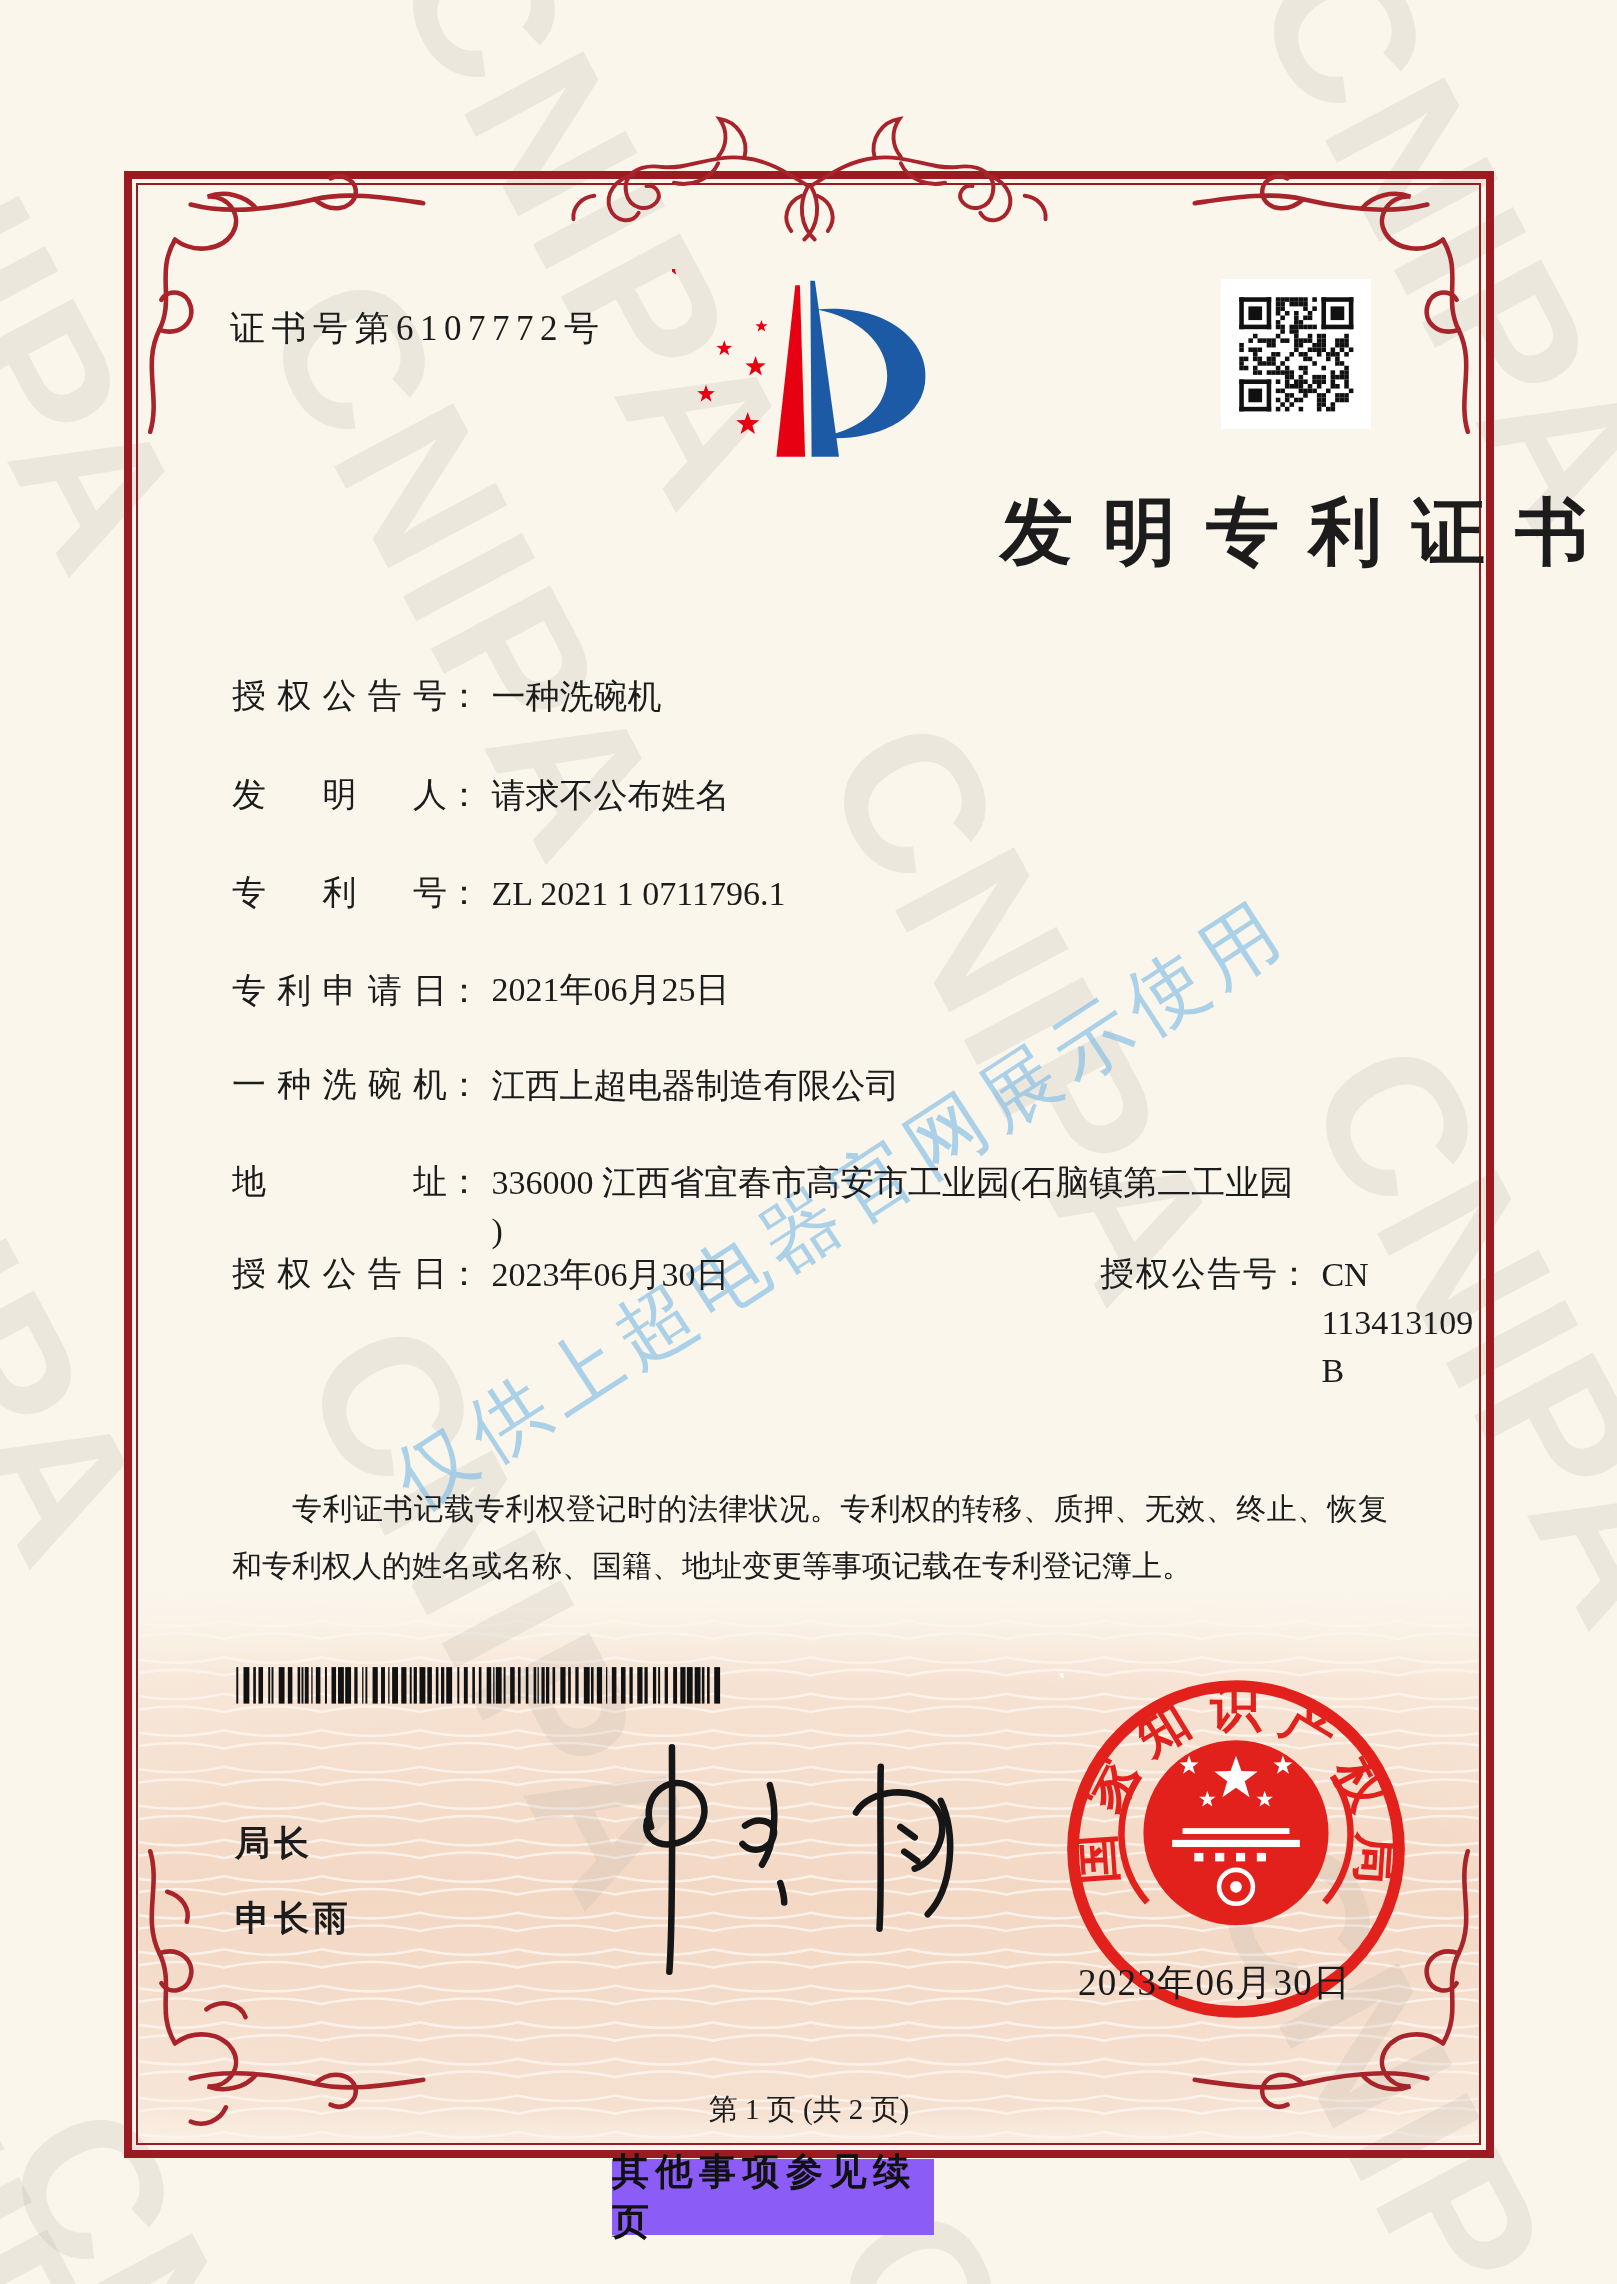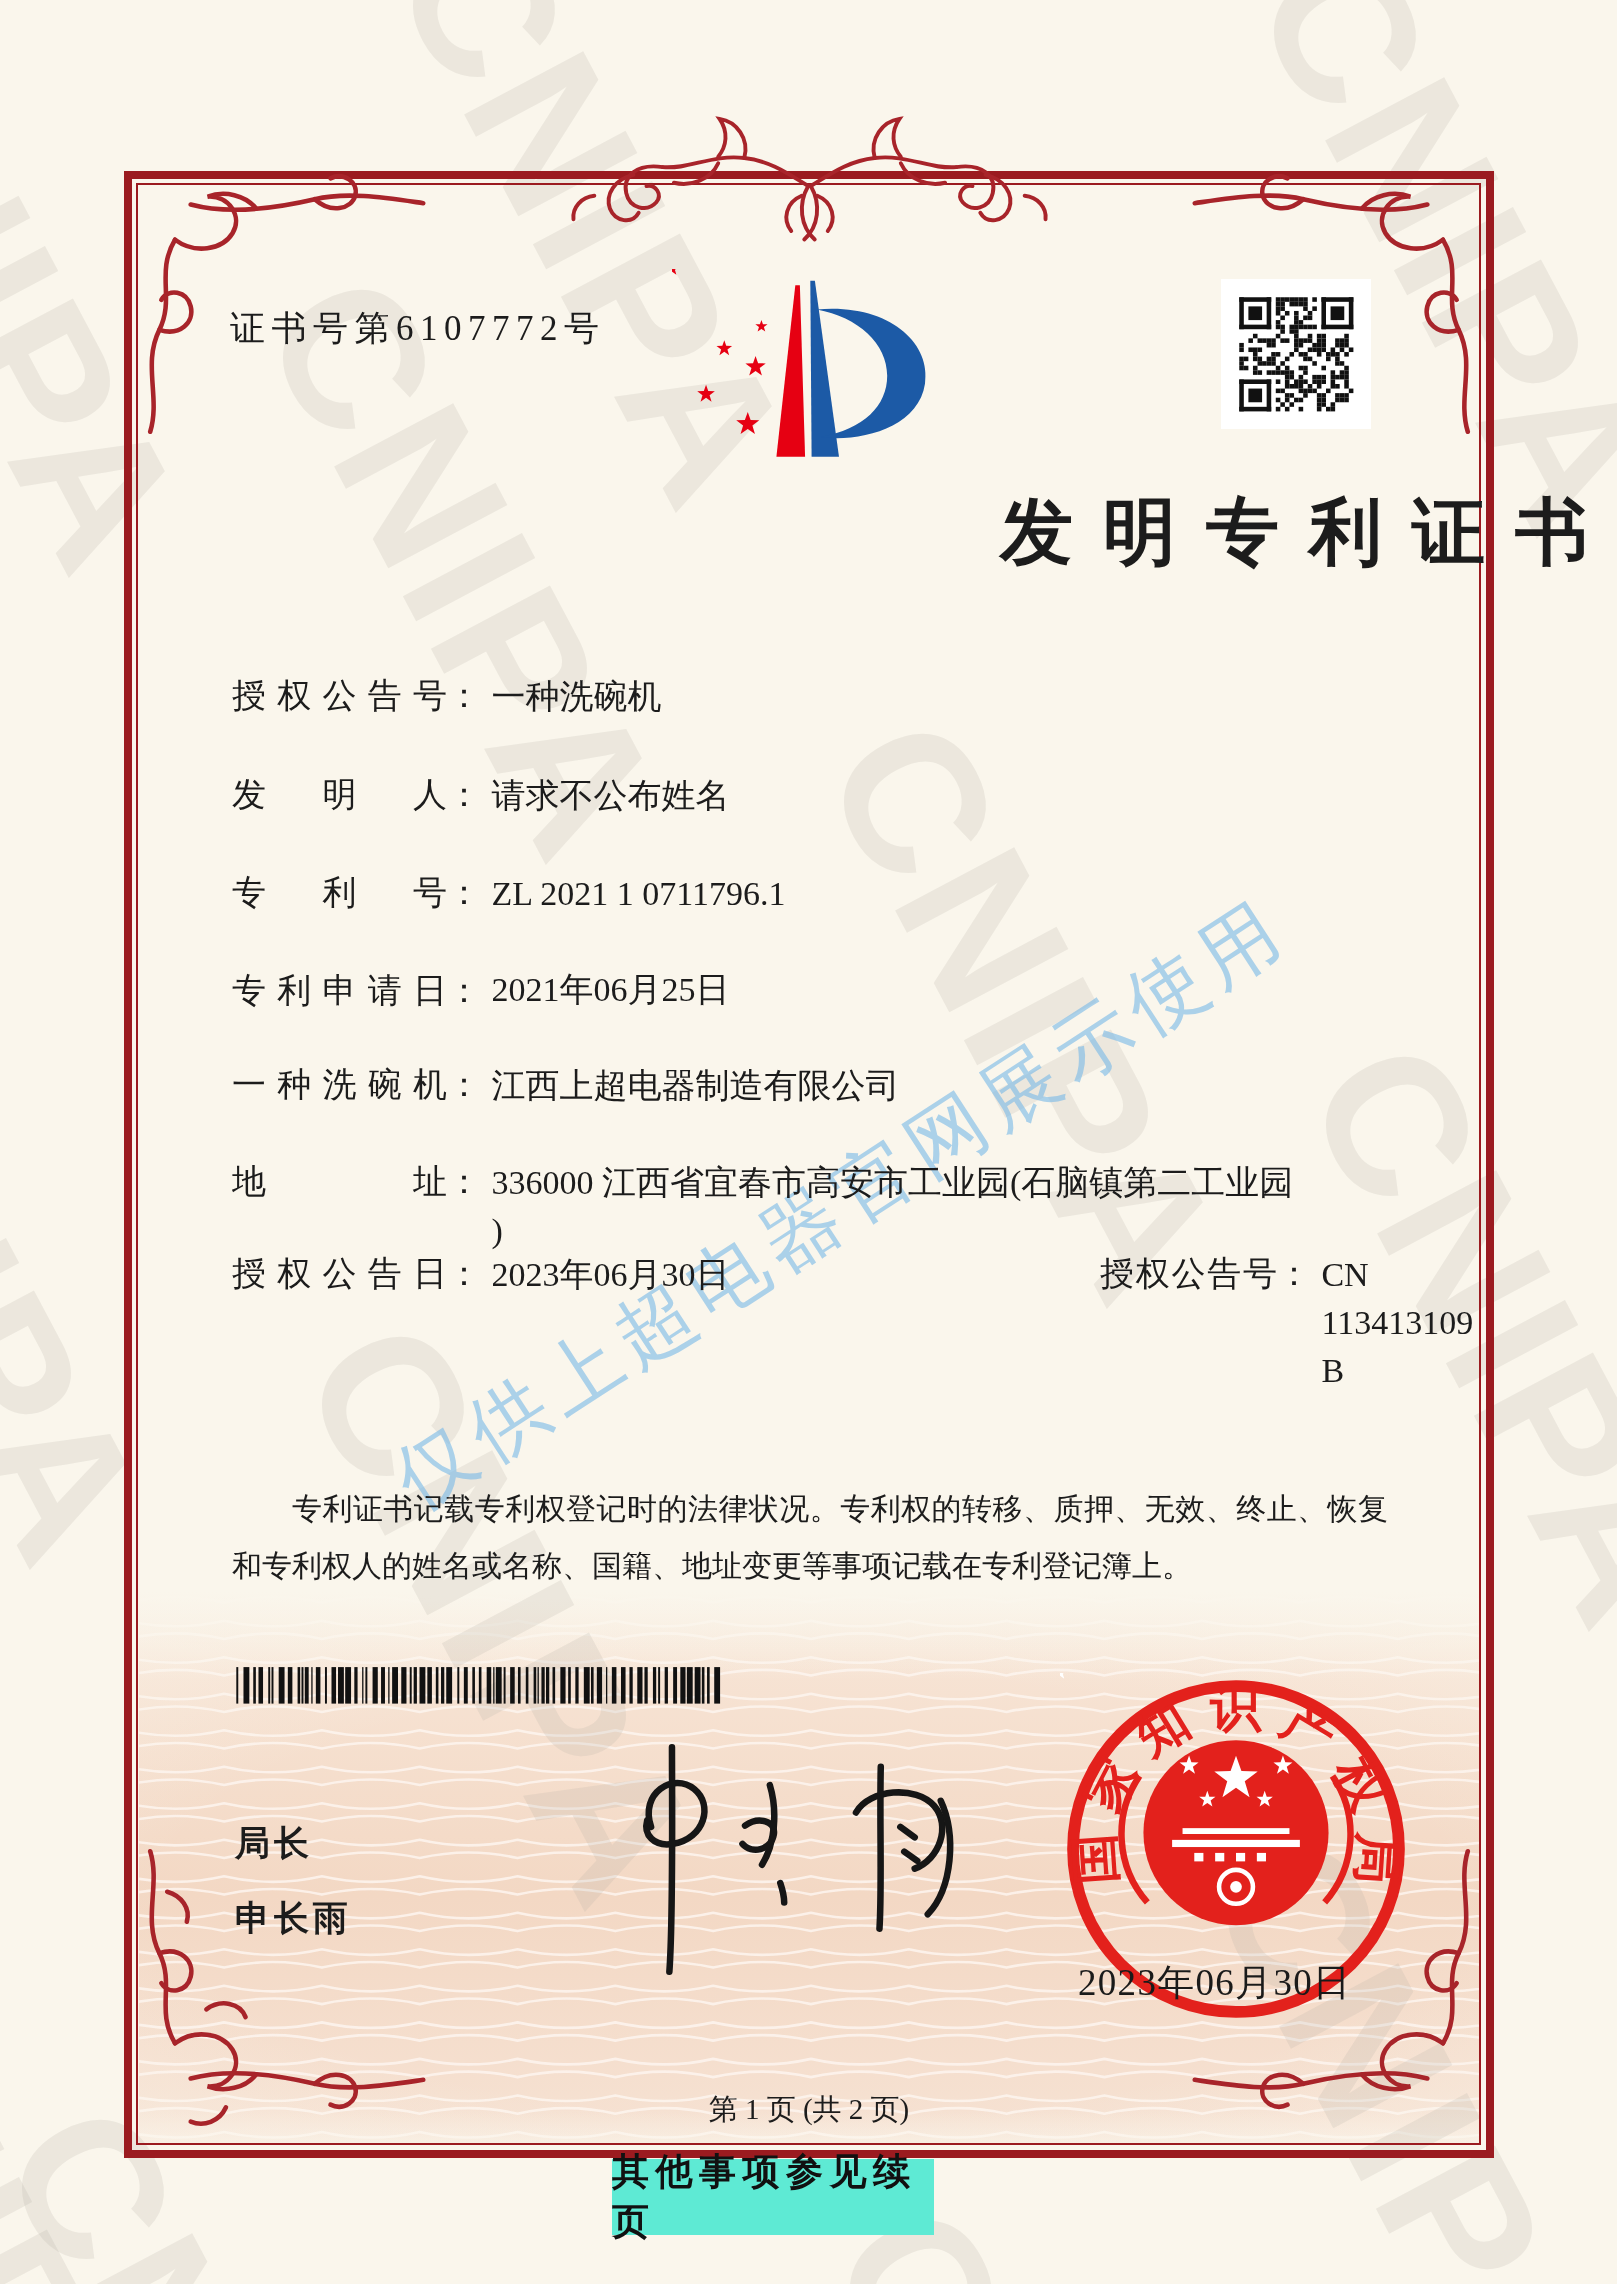--- a/index.html
+++ b/index.html
@@ -34,21 +34,21 @@
   .fcolon{flex:none;}
   .fvalue{margin-left:10.4px;white-space:pre-line;line-height:48px;}
   .fgroup2{position:absolute;left:868px;top:0;display:flex;}
   .fgroup2 .flabel{width:177px;}
   .para{left:232px;width:1156px;font-size:30px;line-height:57px;text-align:justify;
         text-indent:2em;z-index:6;margin:0;}
   .signer{left:235px;font-size:35px;font-weight:700;z-index:6;
           font-family:"Liberation Sans","DejaVu Sans",sans-serif;letter-spacing:3.9px;}
   .sealdate{left:1078px;top:1958px;font-size:37px;color:#1a1a1a;z-index:7;letter-spacing:1.3px;}
   .pageno{left:0;top:2090px;width:100%;text-align:center;font-size:29px;z-index:6;}
-  .footpatch{left:612px;top:2159px;width:322px;height:76px;background:#5eead4;z-index:6;
+  .footpatch{left:612px;top:2159px;width:322px;height:76px;background:#8b5cf6;z-index:6;
              display:flex;align-items:center;justify-content:flex-end;}
   .footnote{font-size:37px;font-weight:700;letter-spacing:6.5px;color:#111;}
   .qrbox{left:1221px;top:279px;width:150px;height:150px;background:#ffffff;z-index:6;}
   .barcode{left:235px;top:1667px;z-index:6;}
   .sig{left:574px;top:1729px;z-index:6;}
   .seal{left:1060px;top:1673px;z-index:6;}
   .logo{left:672px;top:269px;z-index:6;}
 </style>
 </head>
 <body>

